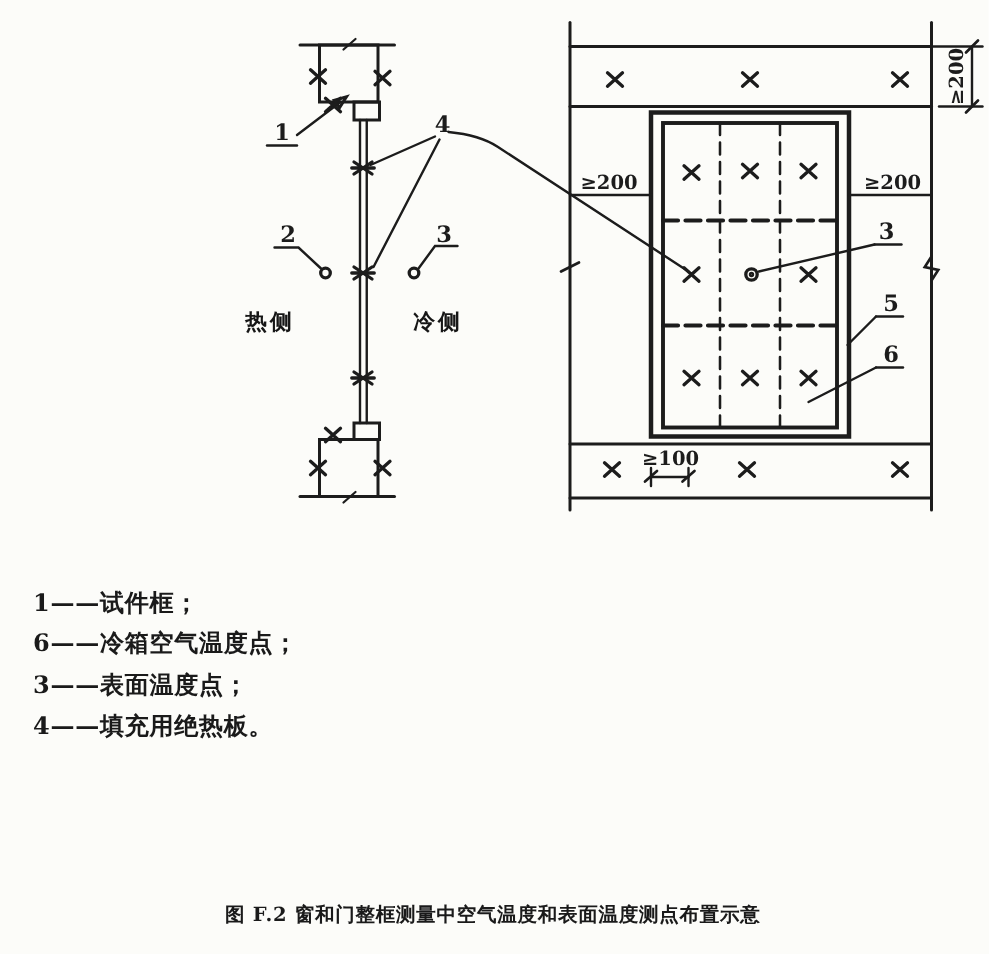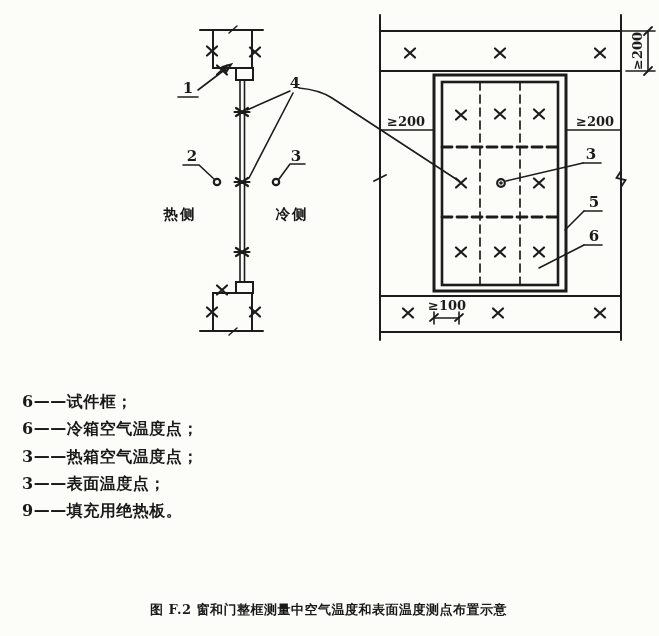--- a/index.html
+++ b/index.html
@@ -167,22 +167,21 @@
       <line x1="584" y1="211" x2="602" y2="211" stroke-width="1.6"></line>
       <line x1="584" y1="211" x2="565" y2="230" stroke-width="1.6"></line>
 
       <text class="callout" x="594" y="241" text-anchor="middle">6</text>
       <line x1="584" y1="245" x2="602" y2="245" stroke-width="1.6"></line>
       <line x1="584" y1="245" x2="539" y2="268" stroke-width="1.6"></line>
     </g>
   </svg>
 
   <div class="legend">
-    <div>6——试件框；</div>
+    <div>1——试件框；</div>
     <div>6——冷箱空气温度点；</div>
-    <div>3——热箱空气温度点；</div>
     <div>3——表面温度点；</div>
-    <div>9——填充用绝热板。</div>
+    <div>4——填充用绝热板。</div>
   </div>
 
   <div class="caption">图 F.2  窗和门整框测量中空气温度和表面温度测点布置示意</div>
 
 </div>
 
 </body></html>

